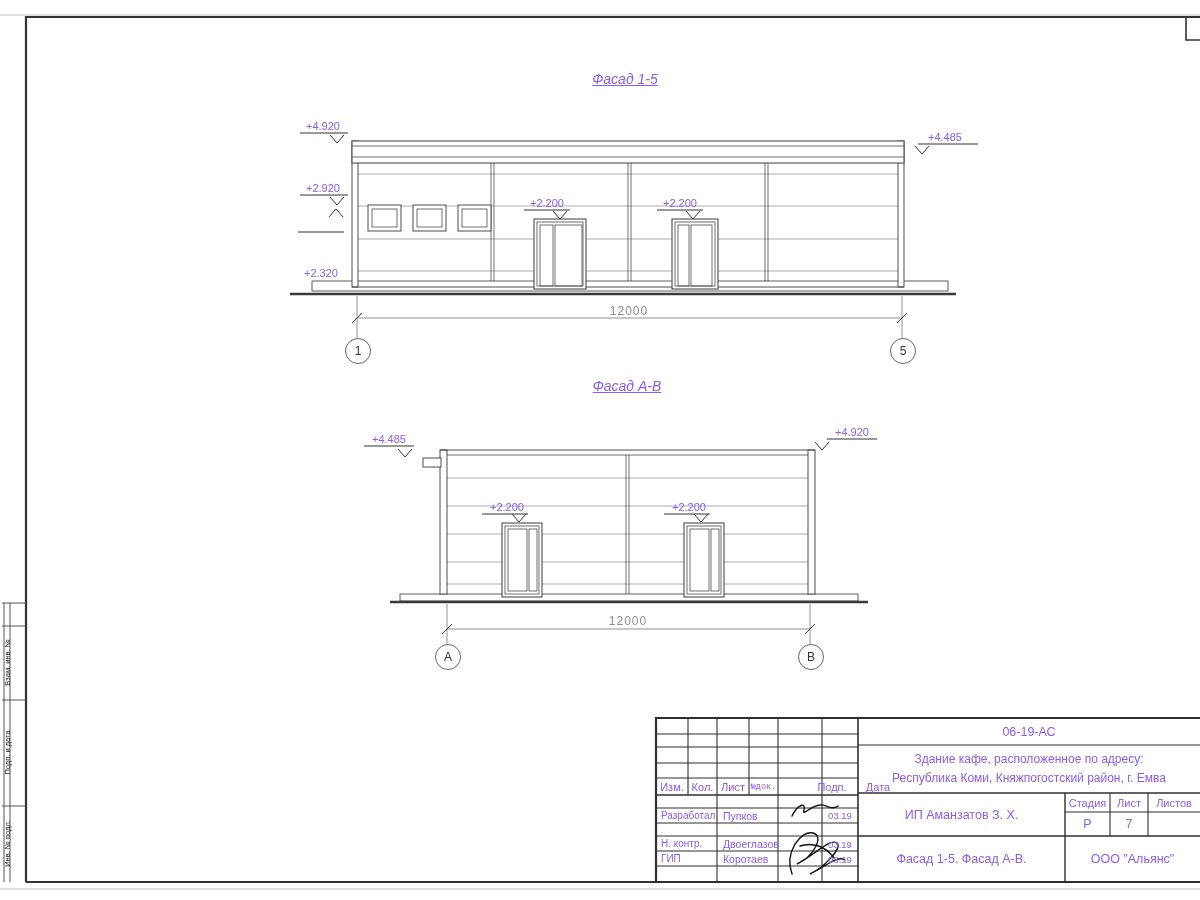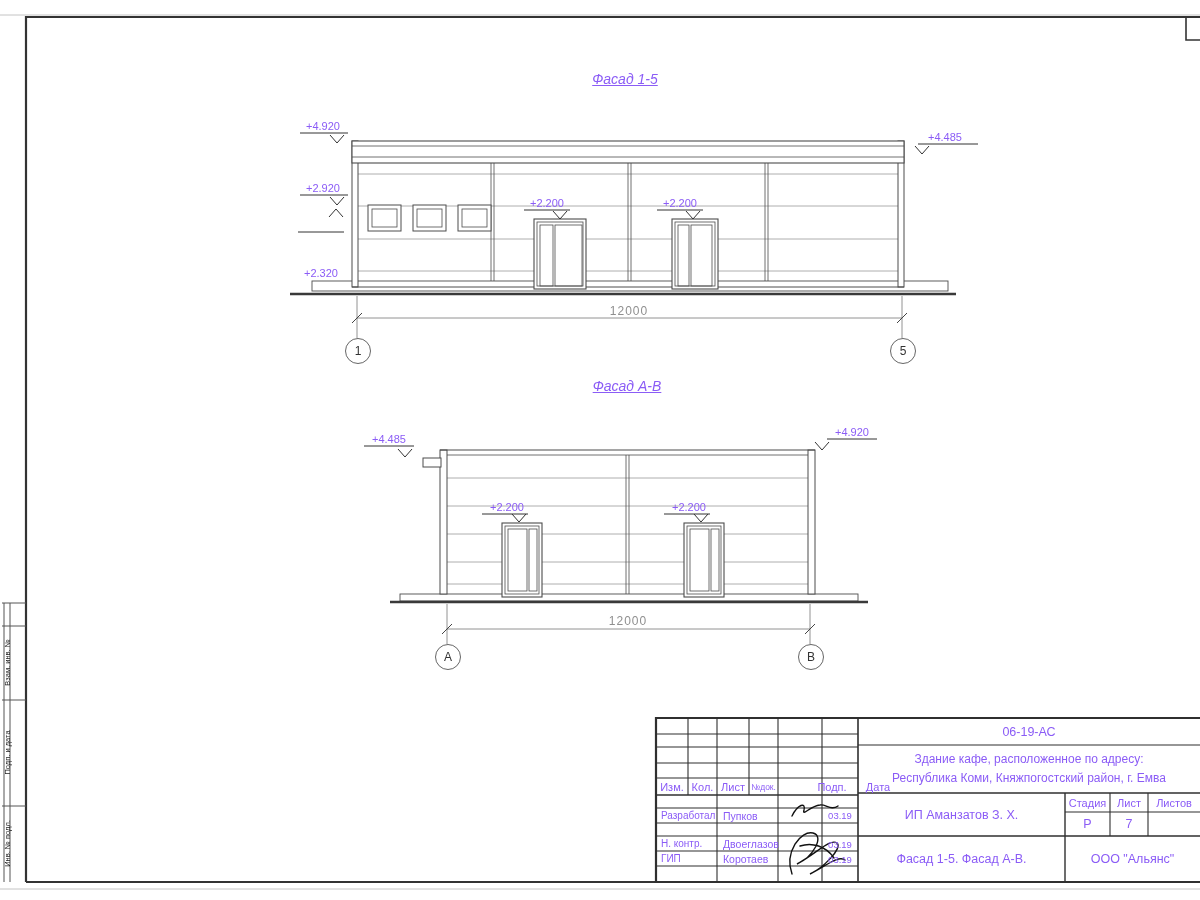--- a/index.html
+++ b/index.html
@@ -11,21 +11,21 @@
   .mark{font-size:11px;}
   .dimtxt{font-size:12px;color:#8f8f8f;letter-spacing:1px;}
   .ftitle{font-size:14px;font-style:italic;font-weight:500;text-decoration:underline;}
   .axis{position:absolute;z-index:2;width:24px;height:24px;border:1px solid #666;border-radius:50%;
         background:#fff;display:flex;align-items:center;justify-content:center;font-size:12px;color:#333;}
   .tb{font-size:11px;}
   .tbs{font-size:12.5px;}
   .tbrole{font-size:10px;justify-content:flex-start;padding-left:3px;}
   .tbname{font-size:10.5px;justify-content:flex-start;padding-left:4px;}
   .tbdate{font-size:9.5px;}
-  .tbsmall{font-size:8.5px;}
+  .tbsmall{font-size:8.5px;font-family:Liberation Mono, monospace;}
   .addr{flex-direction:column;line-height:1.55;font-size:12px;}
   .rot{position:absolute;z-index:2;transform:rotate(-90deg);font-size:7.5px;color:#222;
        text-align:center;white-space:nowrap;}
 </style>
 </head>
 <body>
 
 <div id="sheet">
 
   <svg id="linework" width="1200" height="900" viewBox="0 0 1200 900">

